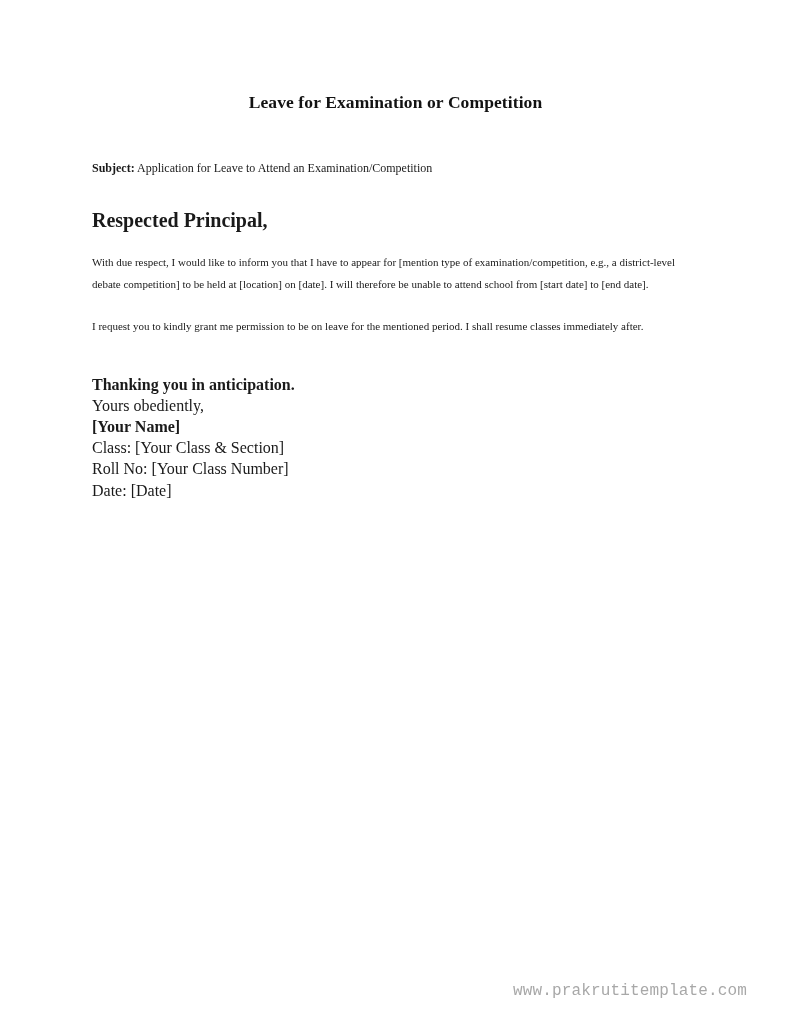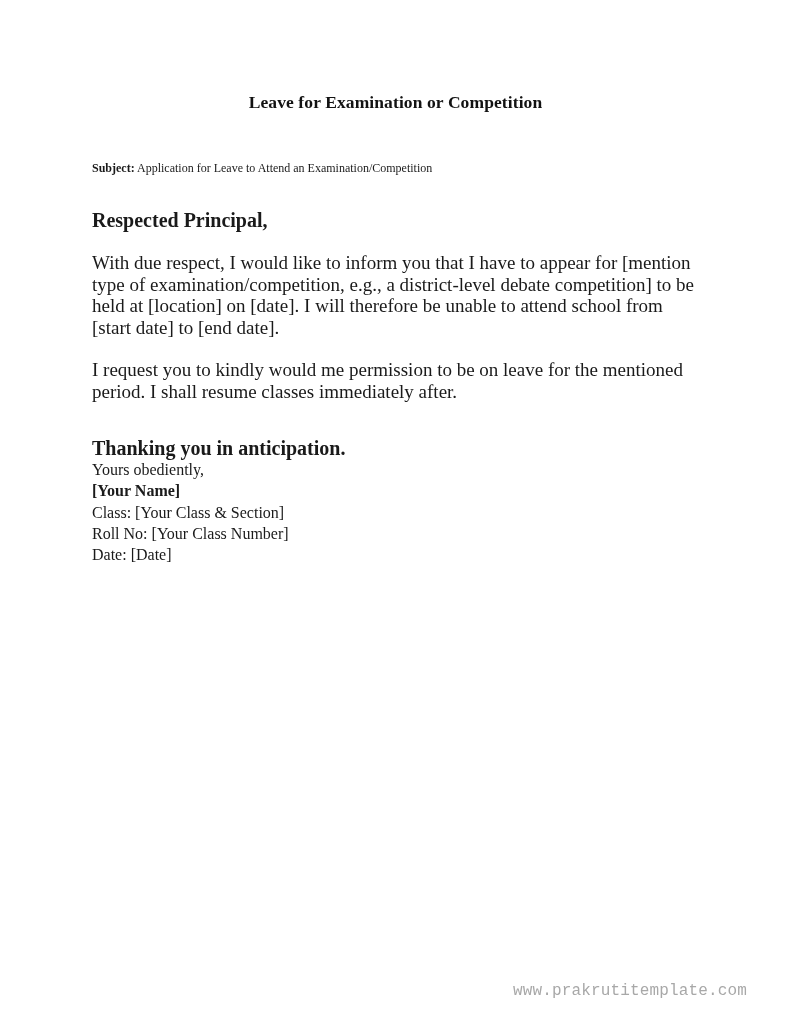--- a/index.html
+++ b/index.html
@@ -54,32 +54,32 @@
   }
 
   .salutation {
     font-size: 20px;
     line-height: 21px;
     font-weight: bold;
     margin-top: 31px;
   }
 
   .para {
-    font-size: 19px;
+    font-size: 11px;
     line-height: 21.5px;
     margin-top: 21px;
     text-align: left;
   }
 
   .para.second {
     margin-top: 21px;
   }
 
   .thanks {
-    font-size: 20px;
+    font-size: 16px;
     line-height: 21px;
     font-weight: bold;
     margin-top: 36px;
   }
 
   .signature {
   }
   .signature .sig-line {
     font-size: 16px;
     line-height: 21.3px;
@@ -109,21 +109,21 @@
   <div class="body-block">
 
     <div class="line-subject">
       <span class="lbl">Subject:</span><span> Application for Leave to Attend an Examination/Competition</span>
     </div>
 
     <div class="salutation">Respected Principal,</div>
 
     <div class="para first">With due respect, I would like to inform you that I have to appear for [mention type of examination/competition, e.g., a district-level debate competition] to be held at [location] on [date]. I will therefore be unable to attend school from [start date] to [end date].</div>
 
-    <div class="para second">I request you to kindly would me permission to be on leave for the mentioned period. I shall resume classes immediately after.</div>
+    <div class="para second">I request you to kindly grant me permission to be on leave for the mentioned period. I shall resume classes immediately after.</div>
 
     <div class="thanks">Thanking you in anticipation.</div>
 
     <div class="signature">
       <div class="sig-line">Yours obediently,</div>
       <div class="sig-line bold">[Your Name]</div>
       <div class="sig-line">Class: [Your Class &amp; Section]</div>
       <div class="sig-line">Roll No: [Your Class Number]</div>
       <div class="sig-line">Date: [Date]</div>
     </div>

